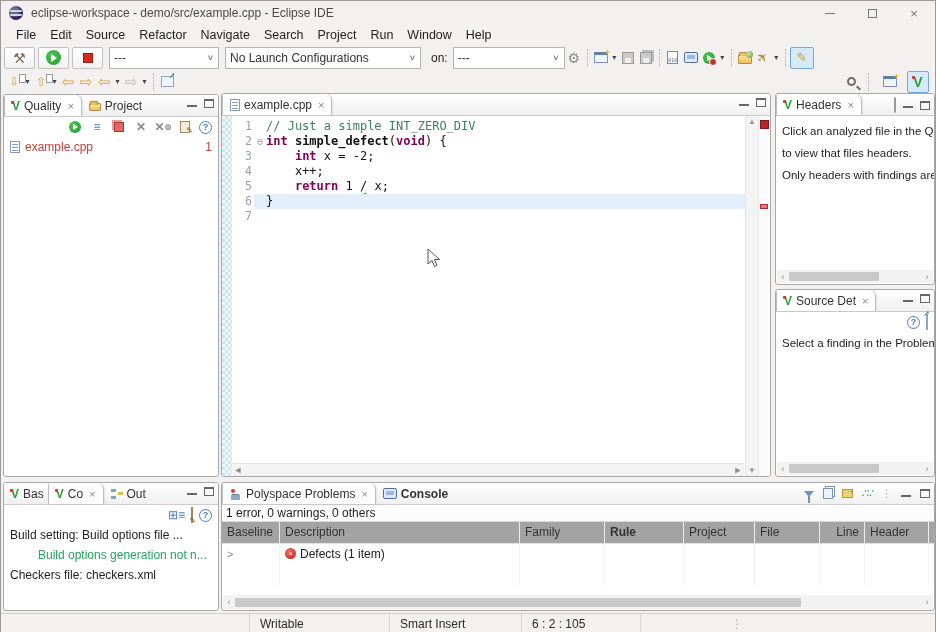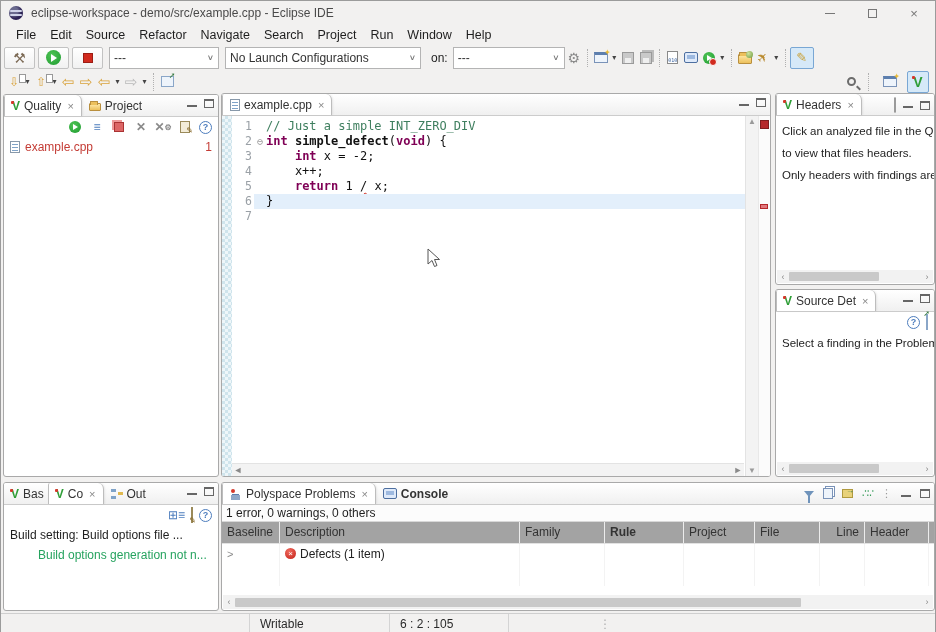--- a/index.html
+++ b/index.html
@@ -460,20 +460,21 @@
       </div>
     </div>
     <div class="view-toolbar">
       <span class="tree-icon">⊞≡</span>
       <span><span class="clip-icon"></span></span>
       <span class="help-circle">?</span>
     </div>
     <div id="build-lines">
         <div class="log-line" style="color: rgb(30, 30, 30);">Build setting: Build options file ...</div>
         <div class="log-line" style="color: rgb(38, 163, 95); margin-left: 28px;">Build options generation not n...</div>
+        <div class="log-line" style="color: rgb(30, 30, 30);">Checkers file: checkers.xml</div>
       </div>
   </div>
 
   <div class="panel" style="left:220px; top:481px; width:714px; height:129px;">
     <div class="tabbar">
       <div class="tab active">
         <span class="pp-icon"></span>
         <span>Polyspace Problems</span>
         <span class="x">×</span>
       </div>
@@ -530,20 +531,21 @@
     <div class="hscroll" style="height:14px;">
       <span class="hs-arrow">‹</span>
       <span class="hs-thumb" style="width:566px;"></span>
       <span class="hs-arrow" style="margin-left:auto;">›</span>
     </div>
   </div>
 
   <div class="statusbar">
     <div style="width:248px;"></div>
     <div class="sb-zone" style="width:140px;">Writable</div>
+    <div class="sb-zone" style="width:132px;">Smart Insert</div>
     <div class="sb-zone" style="width:120px; border-right:1px solid #d4d4d4;">6 : 2 : 105</div>
     <div class="sb-dots">⋮</div>
   </div>
 
   <svg class="mouse-cursor" width="14" height="21" viewBox="0 0 14 21">
     <path d="M1 1 L1 16 L5 12.5 L7.5 18.5 L10 17.5 L7.5 11.5 L12.5 11.5 Z" fill="#fff" stroke="#555" stroke-width="1"></path>
   </svg>
 
 </div>
 

